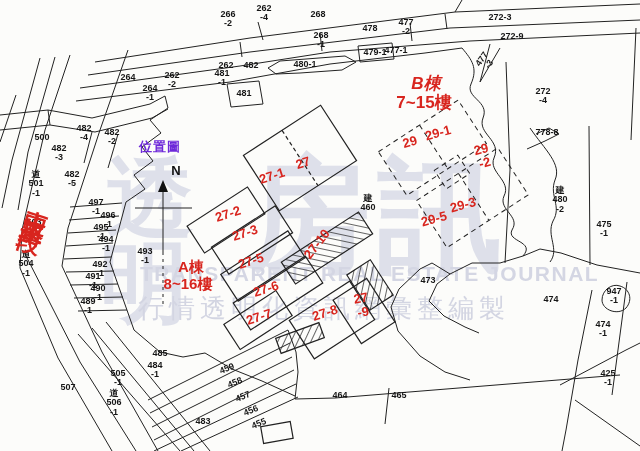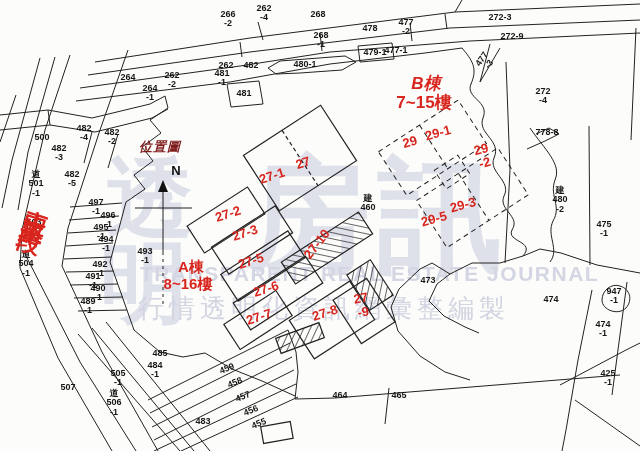--- a/index.html
+++ b/index.html
@@ -16,21 +16,21 @@
   .lbl{position:absolute;z-index:3;transform:translate(-50%,-50%);white-space:pre-line;
        text-align:center;line-height:1.05;}
   .parcel{font-size:9px;color:#161616;font-weight:bold;}
   .unit{font-size:13px;font-weight:bold;color:#d8251e;letter-spacing:0px;}
   .redtxt{color:#d8251e;font-weight:bold;}
   .title{position:absolute;left:6px;top:10px;z-index:4;font-size:37px;font-weight:bold;
          color:#dd1f16;letter-spacing:3px;white-space:nowrap;}
   .roadname{position:absolute;left:30px;top:188px;z-index:4;writing-mode:vertical-rl;
             text-orientation:upright;transform:rotate(18deg);transform-origin:top left;
             font-size:24px;font-weight:bold;color:#d8251e;letter-spacing:4px;white-space:nowrap;}
-  .inset-title{font-size:13px;color:#7f1d1d;font-weight:bold;letter-spacing:1px;font-style:italic;}
+  .inset-title{font-size:13px;color:#6d28d9;font-weight:bold;letter-spacing:1px;}
   .north{font-size:13px;color:#111;font-weight:bold;}
 </style>
 </head>
 <body>
 
 <div id="stage">
 
   <span class="wm wm-big" style="left:106px;top:140px;font-size:88px;">透</span>
   <span class="wm wm-big" style="left:100px;top:224px;font-size:88px;">明</span>
   <span class="wm wm-big" style="left:246px;top:134px;font-size:124px;font-weight:900;letter-spacing:8px;">房訊</span>

